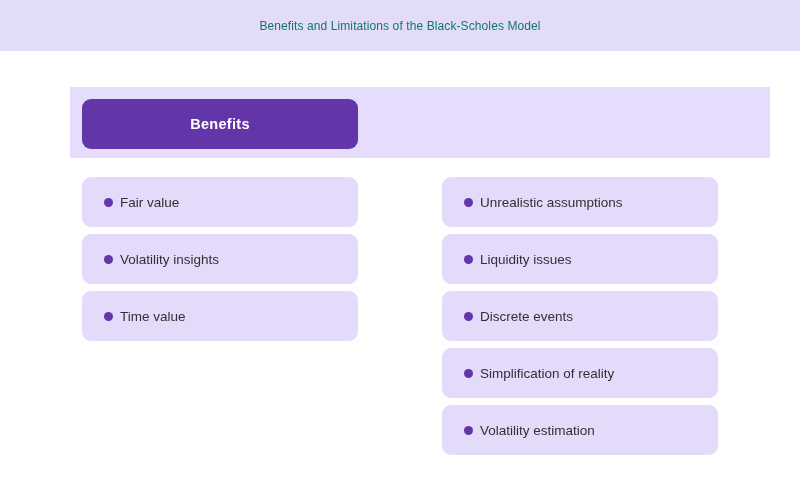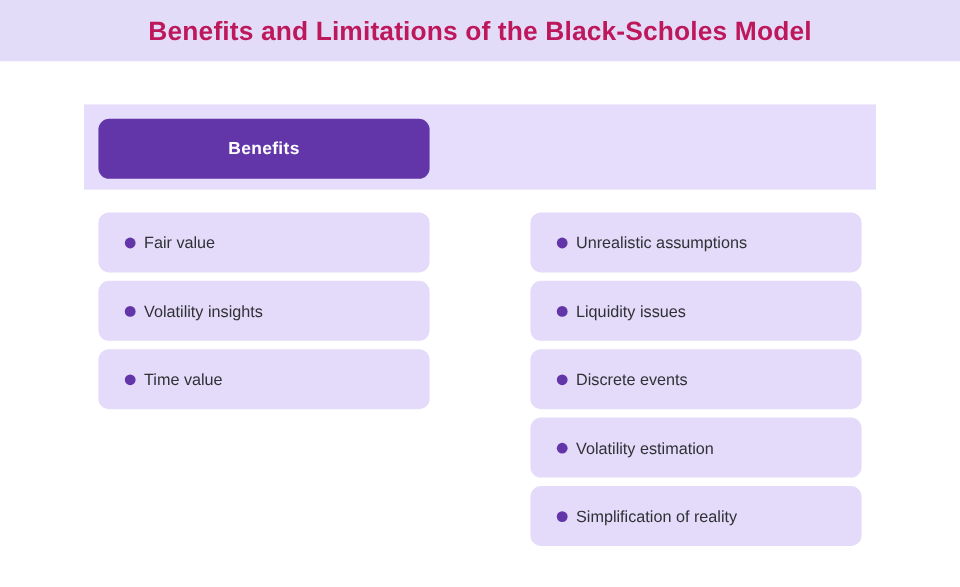--- a/index.html
+++ b/index.html
@@ -21,35 +21,36 @@
     left: 0;
     top: 0;
     width: 800px;
     height: 51px;
     background: #e3dcf8;
     display: flex;
     align-items: center;
     justify-content: center;
   }
   .title-text {
-    font-size: 22px;
-    font-weight: bold;
-    color: #be185d;
+    font-size: 12px;
+    font-weight: normal;
+    color: #0f766e;
     letter-spacing: 0.1px;
     white-space: nowrap;
   }
 
   
   .header-band {
     position: absolute;
     left: 70px;
     top: 87px;
     width: 660px;
     height: 71px;
     background: #e5ddfb;
+    padding-left: 40px;
   }
   .header-btn {
     position: absolute;
     top: 12px;
     height: 50px;
     background: #6236a8;
     border-radius: 9px;
     display: flex;
     align-items: center;
     justify-content: center;
@@ -140,21 +141,21 @@
     <div class="item-card">
       <span class="bullet"></span>
       <span class="item-label">Liquidity issues</span>
     </div>
     <div class="item-card">
       <span class="bullet"></span>
       <span class="item-label">Discrete events</span>
     </div>
     <div class="item-card">
       <span class="bullet"></span>
-      <span class="item-label">Volatility estimation</span>
+      <span class="item-label">Simplification of reality</span>
     </div>
     <div class="item-card">
       <span class="bullet"></span>
-      <span class="item-label">Simplification of reality</span>
+      <span class="item-label">Volatility estimation</span>
     </div>
   </div>
 
 </div>
 
 </body></html>

